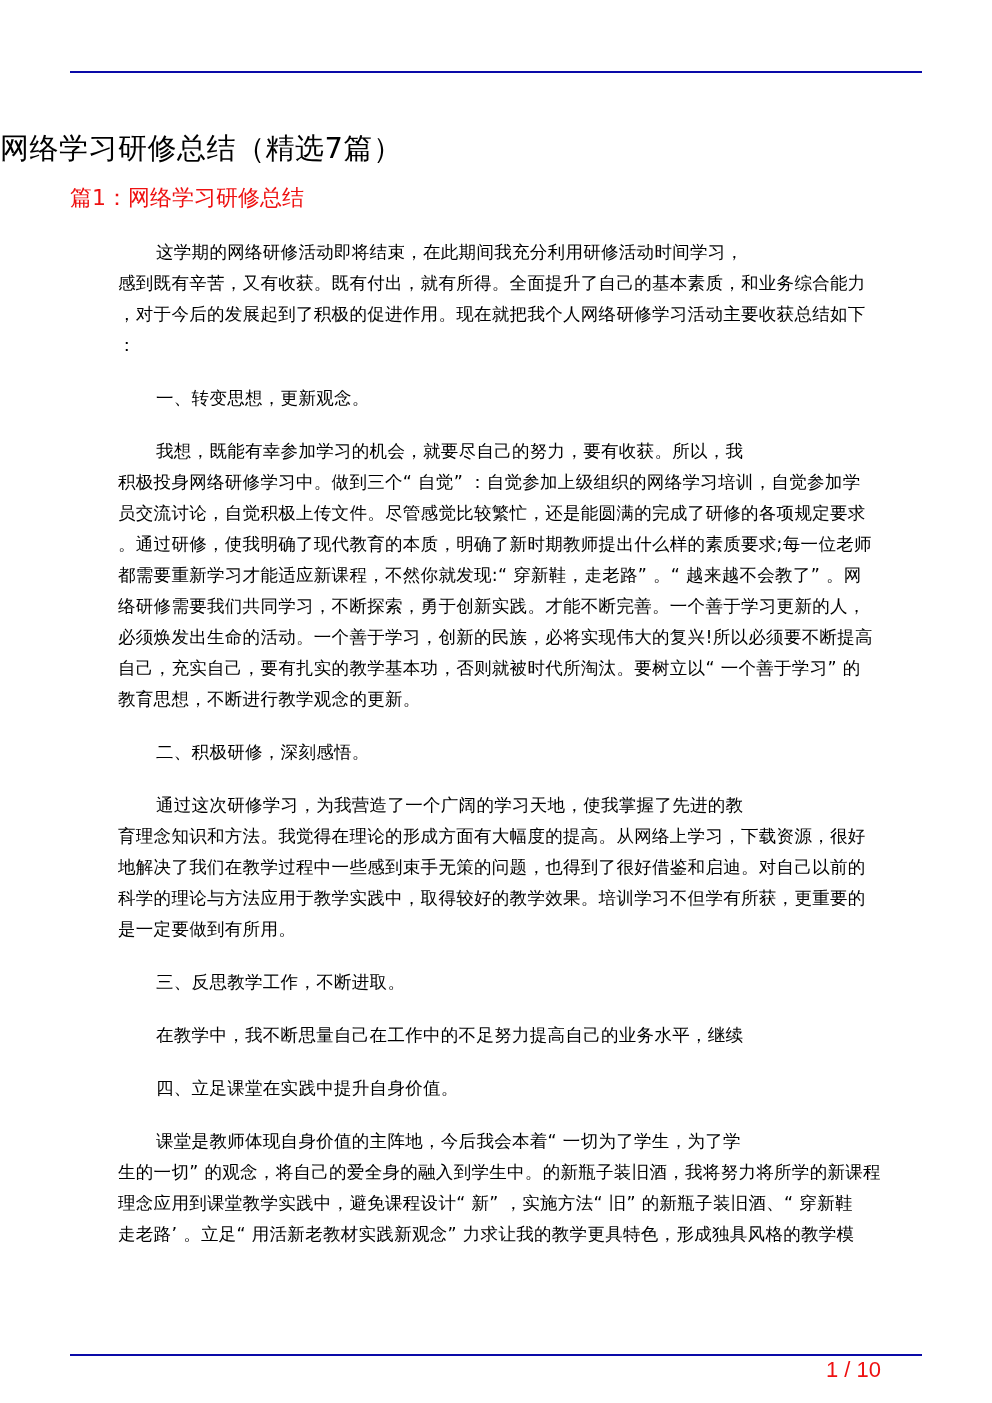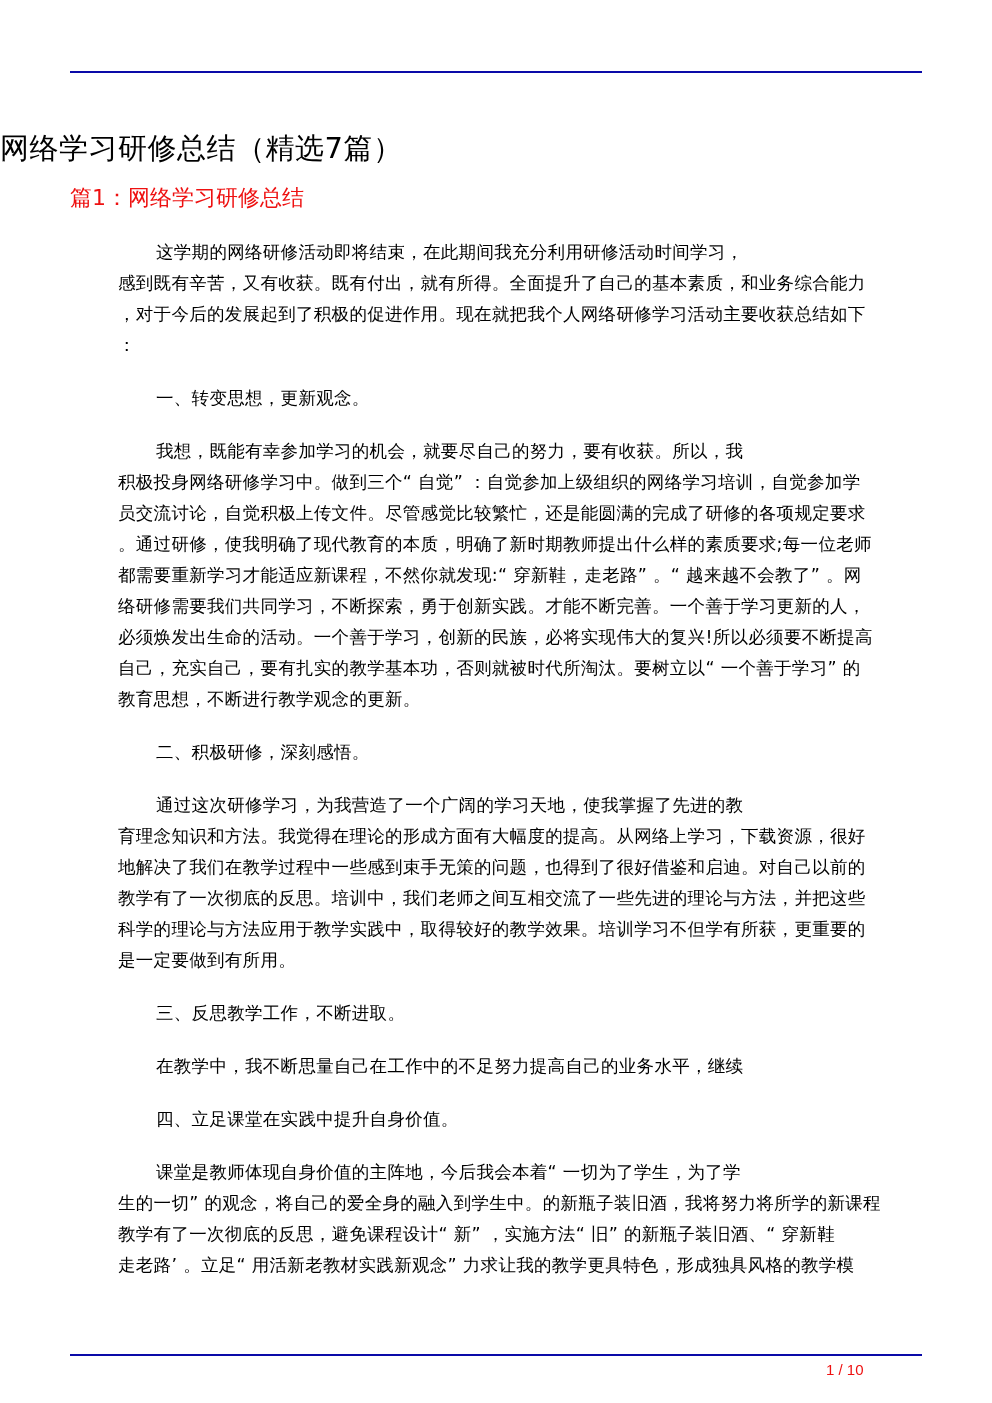--- a/index.html
+++ b/index.html
@@ -55,21 +55,21 @@
       white-space: nowrap;
       letter-spacing: 0.3px;
     }
     .indent { padding-left: 38px; }
     .gap { height: 22px; }
     .page-num {
       position: absolute;
       top: 1358px;
       left: 826px;
       font-family: "Liberation Sans", sans-serif;
-      font-size: 15px;
+      font-size: 22px;
       line-height: 24px;
       color: #ee1111;
     }
   </style>
 </head>
 <body>
 
 <div class="rule top"></div>
 
 <div class="doc-title">网络学习研修总结（精选7篇）</div>
@@ -102,40 +102,39 @@
   </div>
   <div class="gap"></div>
 
   <div class="line indent">二、积极研修，深刻感悟。</div>
   <div class="gap"></div>
 
   <div>
     <div class="line indent">通过这次研修学习，为我营造了一个广阔的学习天地，使我掌握了先进的教</div>
     <div class="line">育理念知识和方法。我觉得在理论的形成方面有大幅度的提高。从网络上学习，下载资源，很好</div>
     <div class="line">地解决了我们在教学过程中一些感到束手无策的问题，也得到了很好借鉴和启迪。对自己以前的</div>
-    <div class="line">教学有了一次彻底的反思。培训中，我们老师之间互相交流了一些先进的理论与方法，并把这些</div>
     <div class="line">科学的理论与方法应用于教学实践中，取得较好的教学效果。培训学习不但学有所获，更重要的</div>
     <div class="line">是一定要做到有所用。</div>
   </div>
   <div class="gap"></div>
 
   <div class="line indent">三、反思教学工作，不断进取。</div>
   <div class="gap"></div>
 
   <div>
     <div class="line indent">在教学中，我不断思量自己在工作中的不足努力提高自己的业务水平，继续</div>
   </div>
   <div class="gap"></div>
 
   <div class="line indent">四、立足课堂在实践中提升自身价值。</div>
   <div class="gap"></div>
 
   <div>
     <div class="line indent">课堂是教师体现自身价值的主阵地，今后我会本着“ 一切为了学生，为了学</div>
     <div class="line">生的一切” 的观念，将自己的爱全身的融入到学生中。的新瓶子装旧酒，我将努力将所学的新课程</div>
-    <div class="line">教学有了一次彻底的反思，避免课程设计“ 新” ，实施方法“ 旧” 的新瓶子装旧酒、“ 穿新鞋</div>
+    <div class="line">理念应用到课堂教学实践中，避免课程设计“ 新” ，实施方法“ 旧” 的新瓶子装旧酒、“ 穿新鞋</div>
     <div class="line">走老路’ 。立足“ 用活新老教材实践新观念” 力求让我的教学更具特色，形成独具风格的教学模</div>
   </div>
 </div>
 
 <div class="rule bottom"></div>
 
 <div class="page-num">1 / 10</div>
 
 </body></html>

